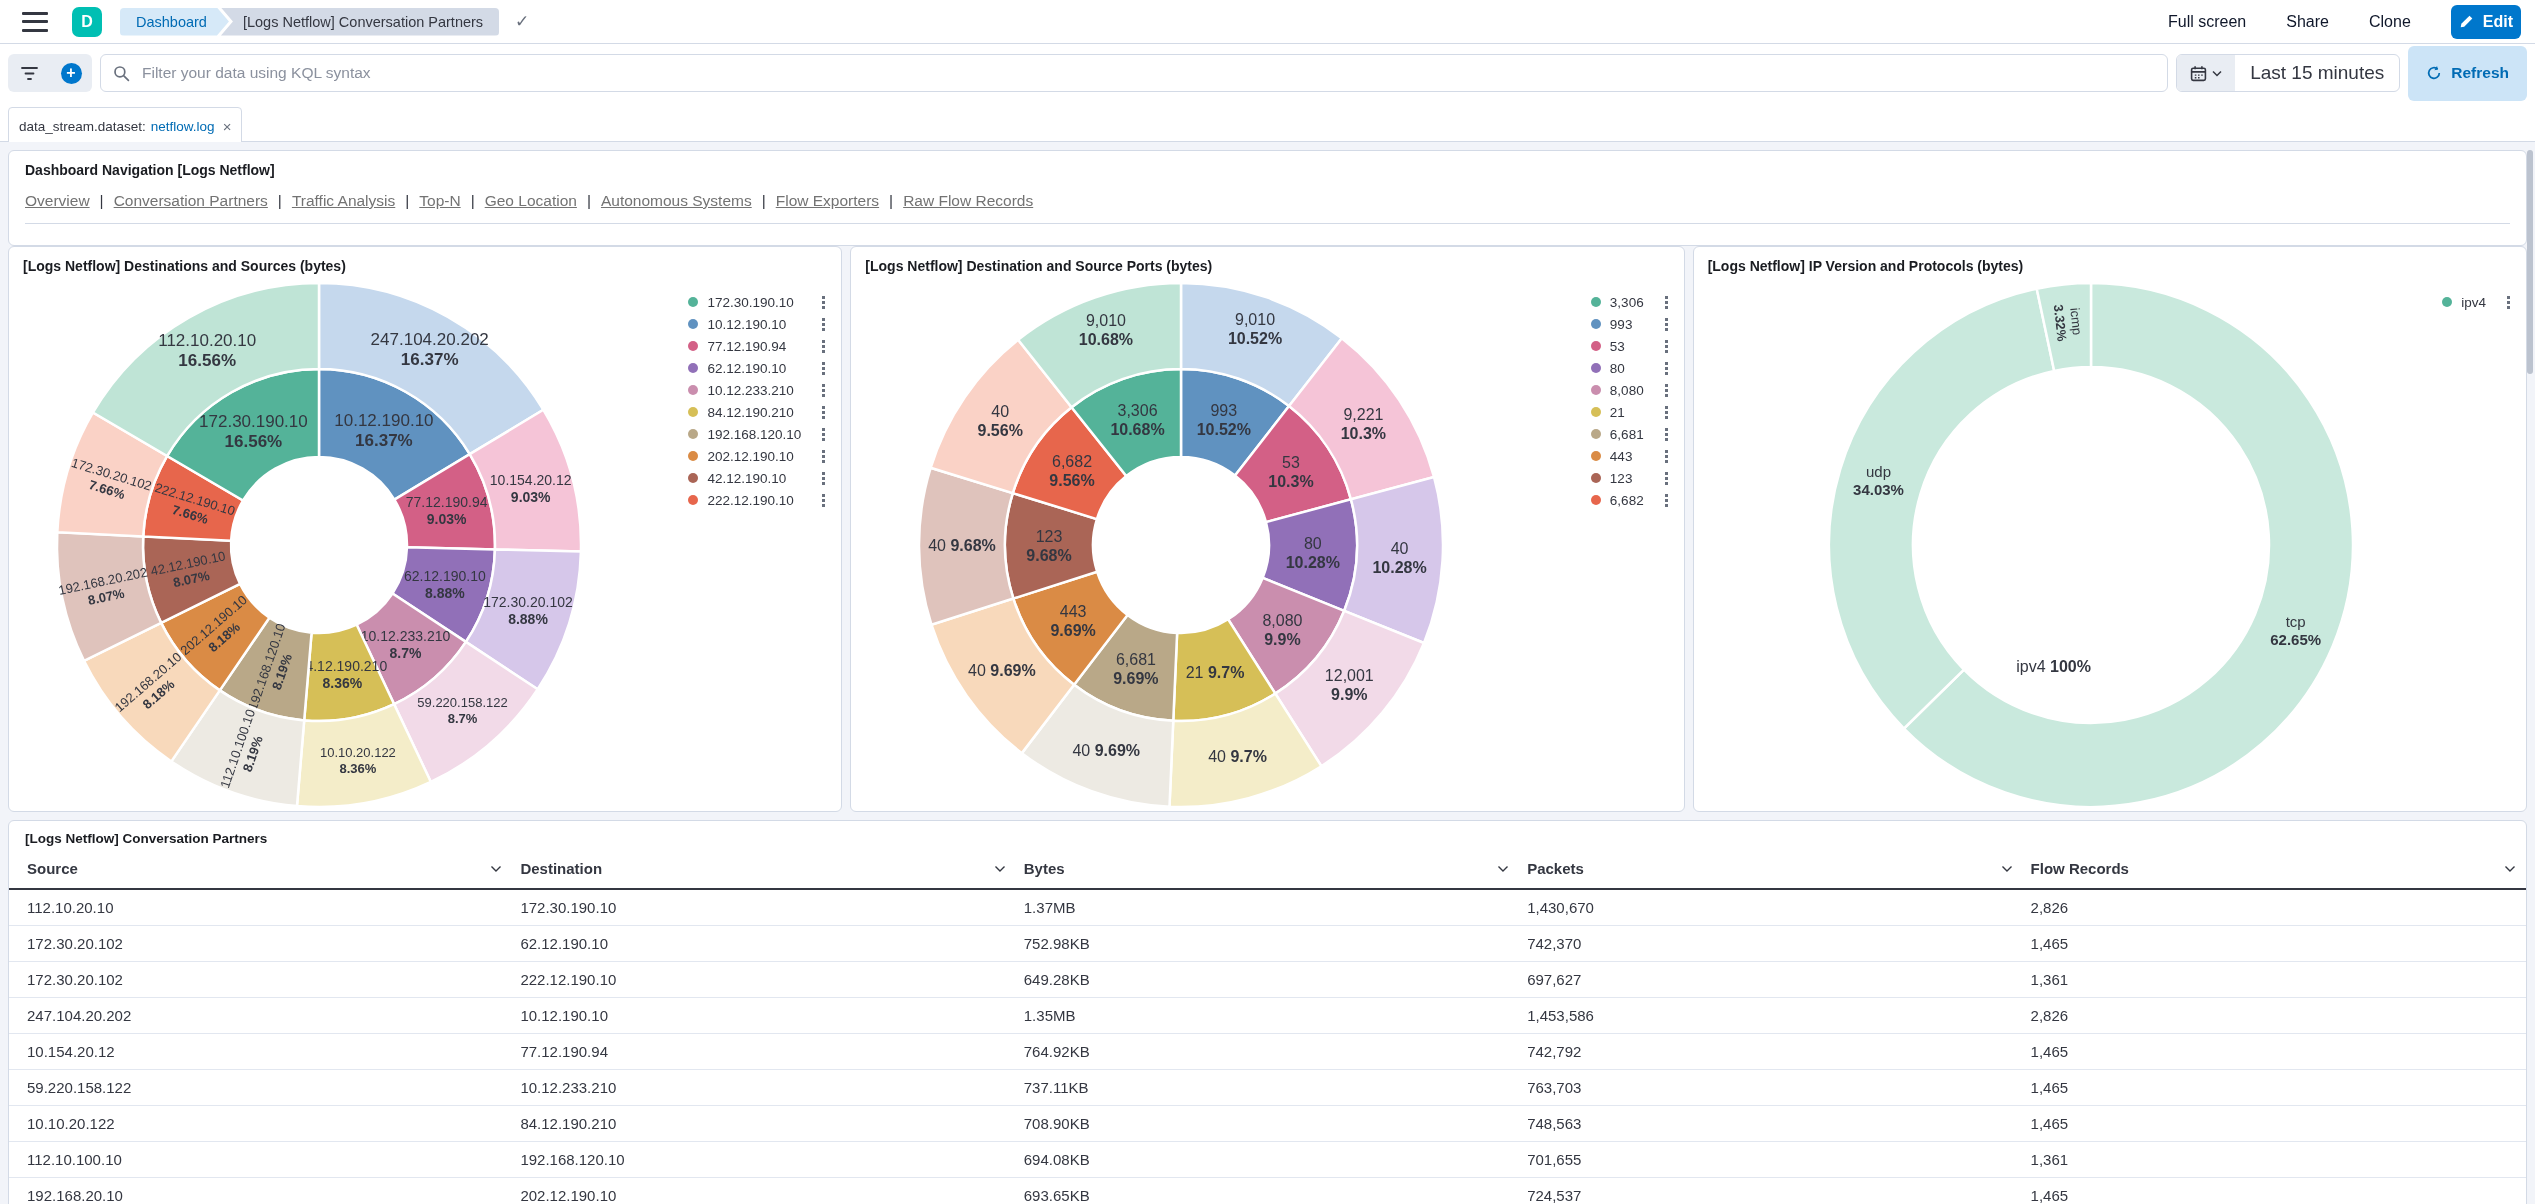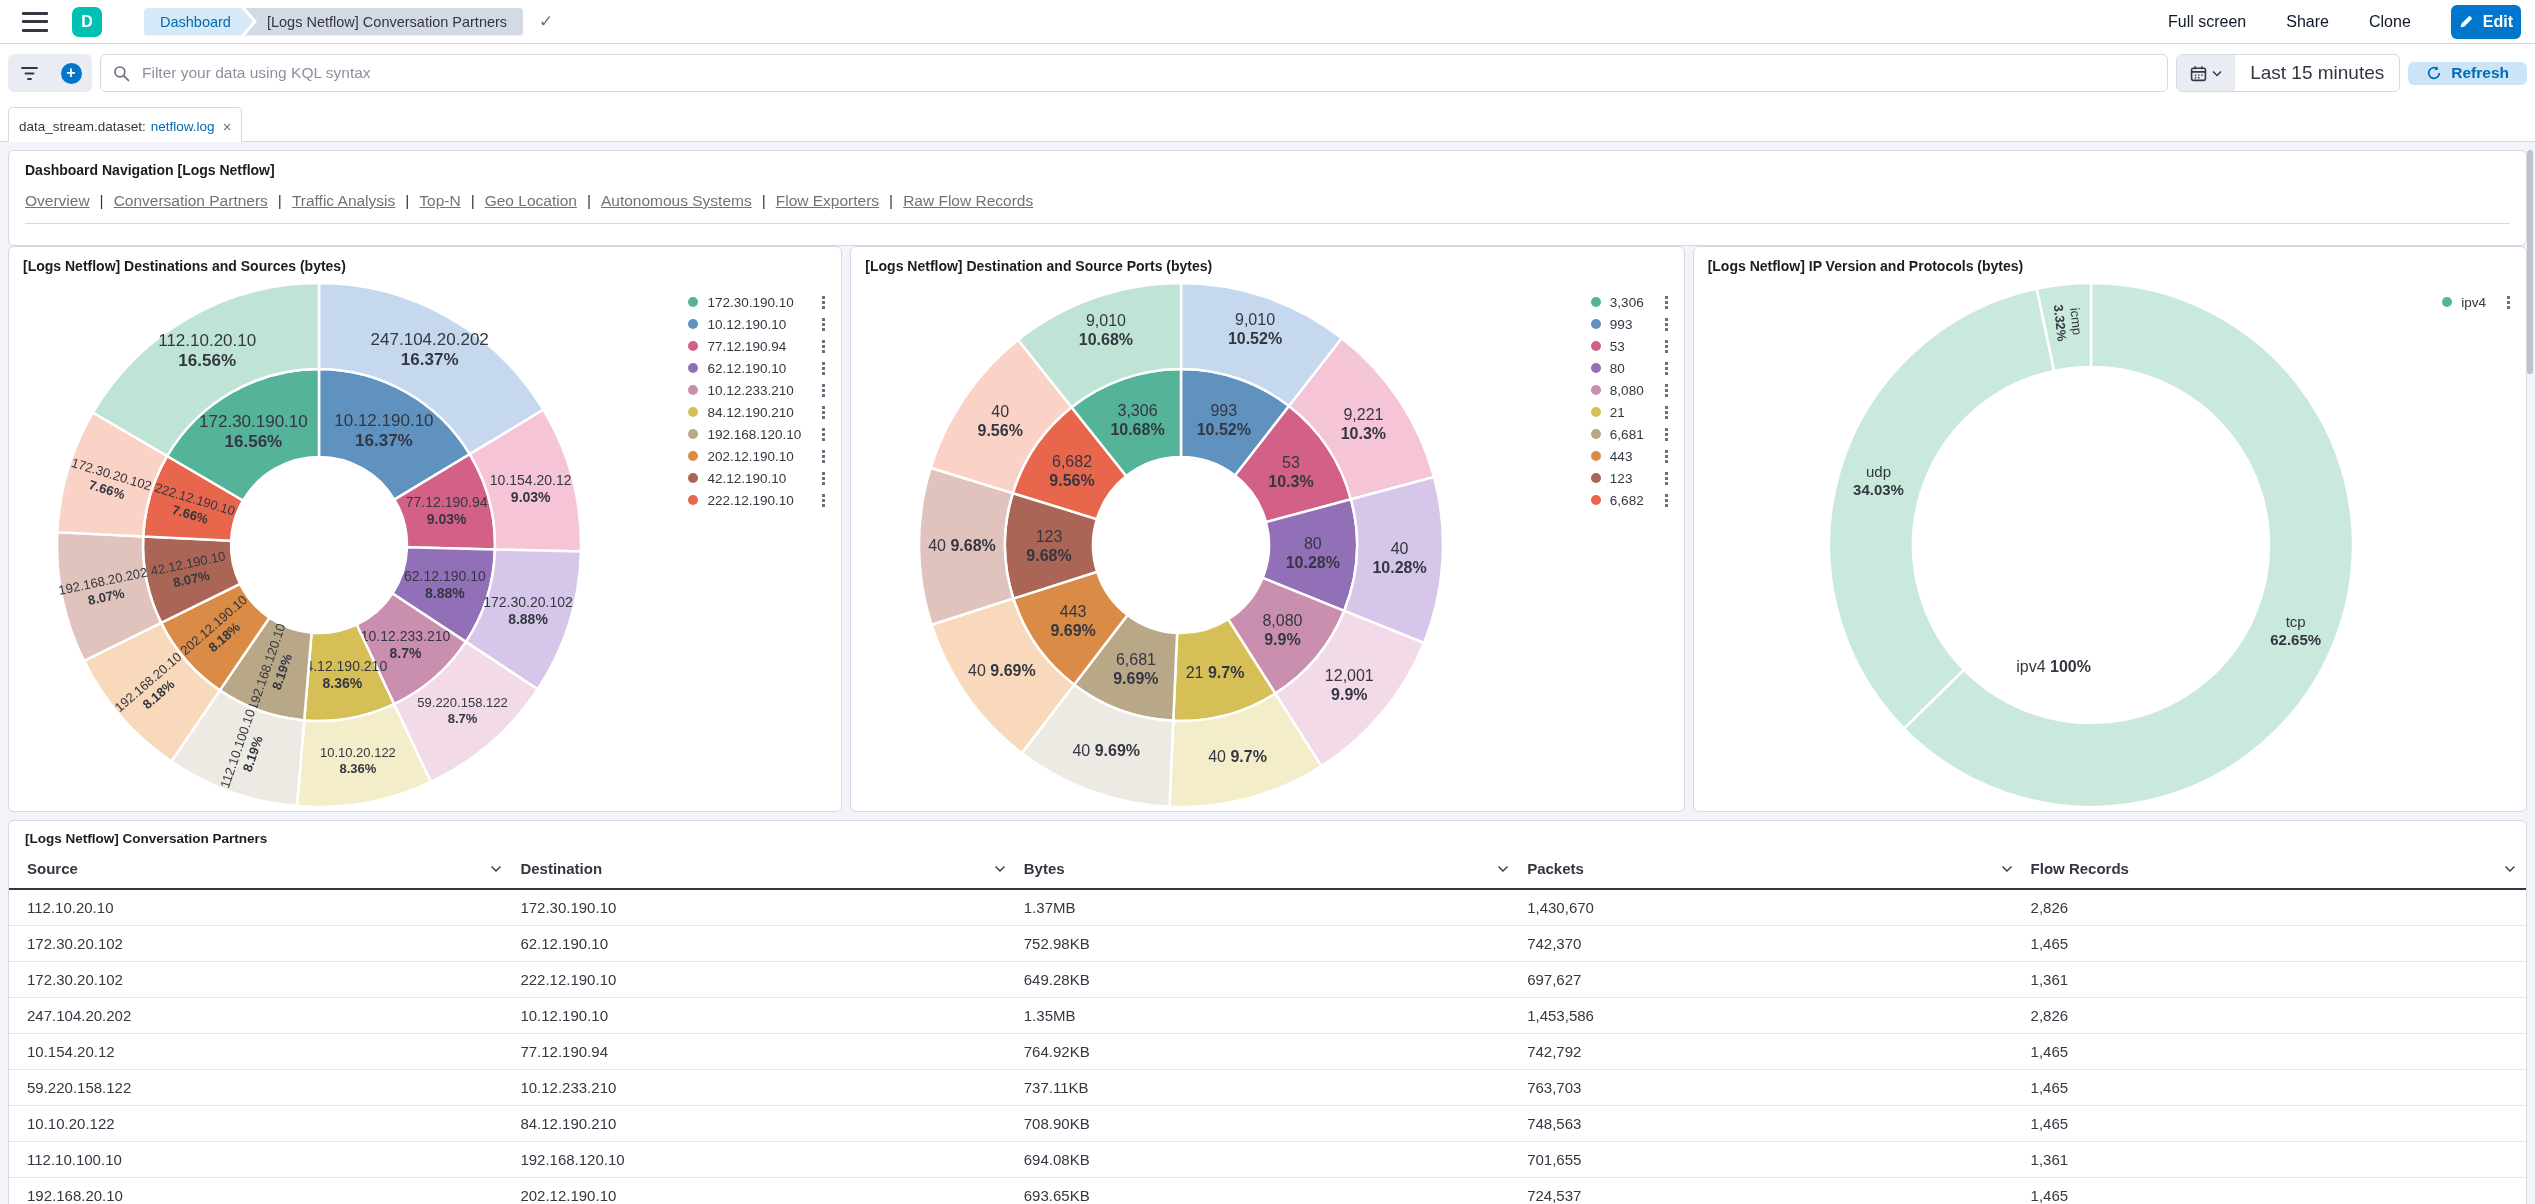--- a/index.html
+++ b/index.html
@@ -11,21 +11,21 @@
   }
   .app { position:relative; width:2535px; height:1204px; }
 
   
   .topbar { height:44px; background:#fff; border-bottom:1px solid #D3DAE6;
     display:flex; align-items:center; padding:0 14px; position:relative; z-index:5; }
   .hamburger { width:26px; height:20px; display:flex; flex-direction:column; justify-content:space-between; cursor:pointer; margin-left:8px; }
   .hamburger div { height:3px; background:#343741; border-radius:1px; }
   .logo { width:30px; height:30px; border-radius:7px; background:#00BFB3; color:#fff;
     font-weight:bold; font-size:16px; display:flex; align-items:center; justify-content:center; margin:0 18px 0 24px; }
-  .crumbs { display:flex; align-items:center;margin-left:24px; }
+  .crumbs { display:flex; align-items:center; }
   .crumb { height:28px; display:flex; align-items:center; font-size:14.5px; padding:0 16px; }
   .crumb-root { background:#D6E9F8; color:#006BB4; padding-right:22px;
     clip-path:polygon(0 0, calc(100% - 12px) 0, 100% 50%, calc(100% - 12px) 100%, 0 100%);
     border-radius:4px 0 0 4px; cursor:pointer; }
   .crumb-current { background:#D3DAE6; color:#343741; margin-left:-8px; padding-left:22px;
     clip-path:polygon(0 0, 100% 0, 100% 100%, 0 100%, 12px 50%);
     border-radius:0 4px 4px 0; cursor:pointer; }
   .check-icon { color:#69707D; font-size:17px; margin-left:16px; cursor:pointer; }
   .topbar-actions { margin-left:auto; display:flex; align-items:center; gap:40px; }
   .top-link { color:#0f172a; font-size:16px; cursor:pointer; }
@@ -40,21 +40,21 @@
   .addfilter-btn { width:42px; display:flex; align-items:center; justify-content:center; cursor:pointer; }
   .plus-circle { width:21px; height:21px; border-radius:50%; background:#0077CC; color:#fff;
     display:flex; align-items:center; justify-content:center; font-size:16px; line-height:1; font-weight:bold; }
   .search { flex:1; height:38px; border:1px solid #D3DAE6; border-radius:6px; background:#fff;
     display:flex; align-items:center; padding:4px 12px; gap:10px; }
   .search input { border:none; outline:none; flex:1; font-size:15.5px; color:#343741; font-family:"Liberation Sans",sans-serif; background:transparent; }
   .search input::placeholder { color:#8B919E; }
   .datepicker { display:flex; height:38px; border:1px solid #D3DAE6; border-radius:6px; overflow:hidden; background:#fff; }
   .dp-left { width:58px; background:#E9EDF3; display:flex; align-items:center; justify-content:center; gap:5px; cursor:pointer; }
   .dp-range { display:flex; align-items:center; padding:0 15px; font-size:19px; color:#343741; cursor:pointer; white-space:nowrap; }
-  .refresh-btn { height:23px; background:#CCE4F7; border:none; border-radius:6px; color:#006BB4;
+  .refresh-btn { height:55px; background:#CCE4F7; border:none; border-radius:6px; color:#006BB4;
     font-size:15.5px; font-weight:600; display:flex; align-items:center; gap:9px; padding:0 18px; cursor:pointer;
     font-family:"Liberation Sans",sans-serif; }
 
   
   .pillrow { height:40px; background:#fff; border-bottom:1px solid #D3DAE6; padding:5px 8px; }
   .pill { display:inline-flex; align-items:center; height:39px; border:1px solid #D3DAE6; border-radius:4px;
     background:#fff; padding:0 10px; font-size:13.5px; gap:5px; cursor:pointer; }
   .pill .pill-value { color:#006BB4; }
   .pill .close-icon { color:#69707D; font-size:15px; margin-left:3px; cursor:pointer; }
 

